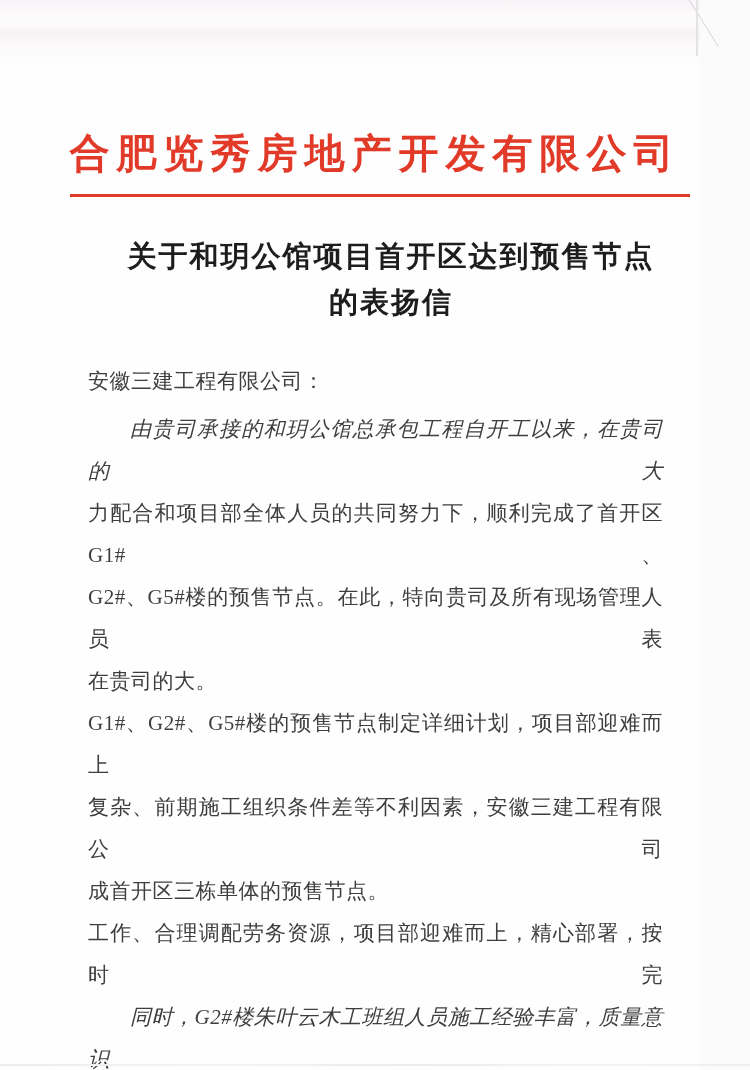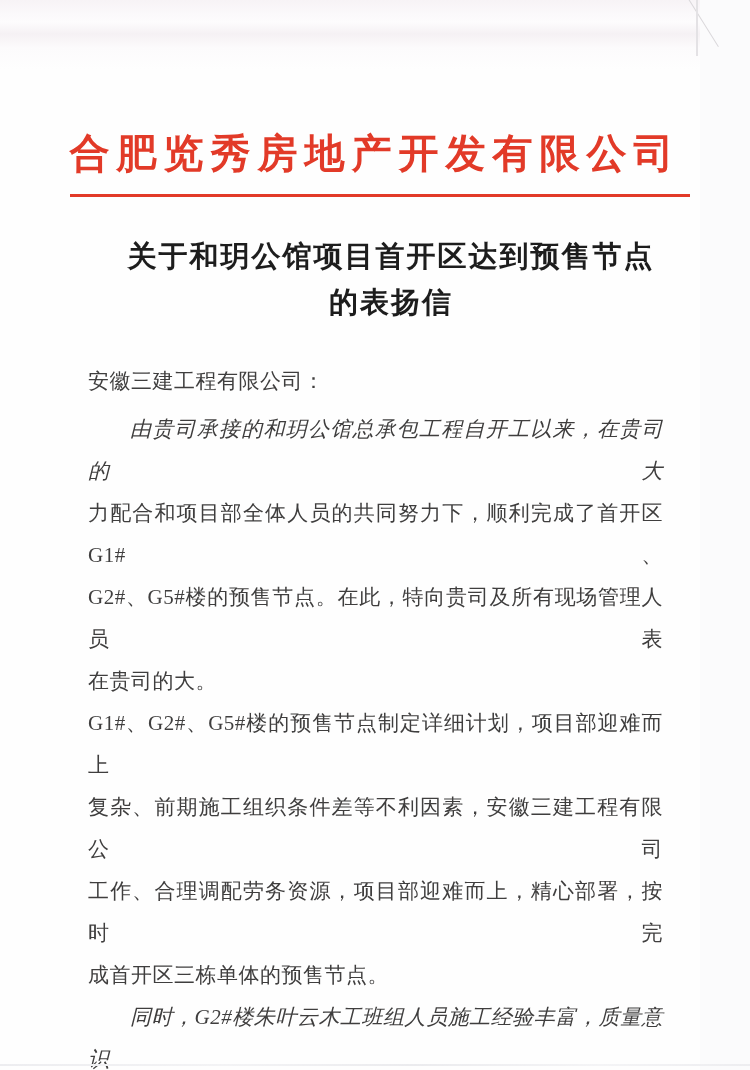--- a/index.html
+++ b/index.html
@@ -128,21 +128,21 @@
   <div class="letter-body" style="color: rgb(63, 62, 62);">
     <div class="salutation">安徽三建工程有限公司：</div>
 
     <div class="line j indent">由贵司承接的和玥公馆总承包工程自开工以来，在贵司的大</div>
     <div class="line j">力配合和项目部全体人员的共同努力下，顺利完成了首开区G1#、</div>
     <div class="line j">G2#、G5#楼的预售节点。在此，特向贵司及所有现场管理人员表</div>
     <div class="line">在贵司的大。</div>
 
     <div class="line j">G1#、G2#、G5#楼的预售节点制定详细计划，项目部迎难而上</div>
     <div class="line j">复杂、前期施工组织条件差等不利因素，安徽三建工程有限公司</div>
+    <div class="line">成首开区三栋单体的预售节点。</div>
     <div class="line j">工作、合理调配劳务资源，项目部迎难而上，精心部署，按时完</div>
-    <div class="line">成首开区三栋单体的预售节点。</div>
 
     <div class="line j indent">同时，G2#楼朱叶云木工班组人员施工经验丰富，质量意识</div>
 
   </div>
 
   <div class="bottom-scan-edge"></div>
 </div>
 
 </body></html>

